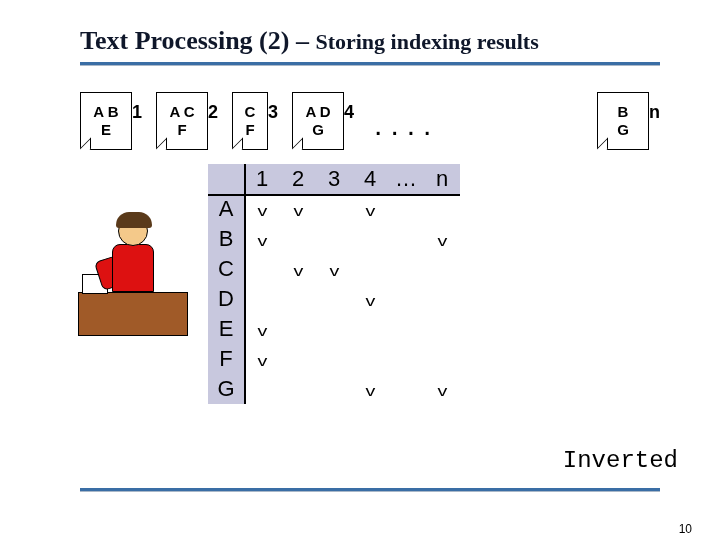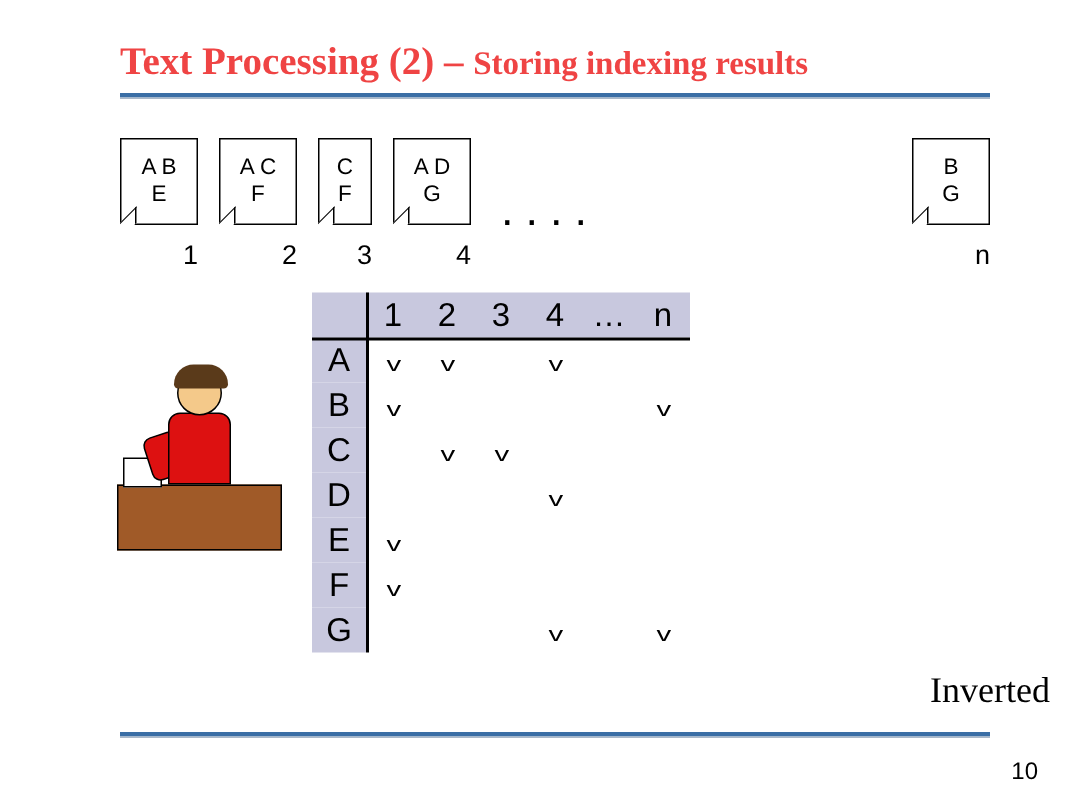--- a/index.html
+++ b/index.html
@@ -12,21 +12,21 @@
     position: relative;
     overflow: hidden;
   }
   .slide {
     padding: 26px 60px 0 80px;
     position: relative;
     height: 100%;
   }
   .title {
     font-size: 26px;
-    color: #ef4444;
+    color: #0f172a;
     margin: 0 0 4px 0;
   }
   .title .sub {
     font-weight: bold;
     font-size: 22px;
   }
   .hr-top {
     height: 0;
     border-top: 3px solid #3a6ea5;
     border-bottom: 1px solid #aab8c8;
@@ -62,21 +62,21 @@
     border-top: 1px solid #000;
     border-right: 1px solid #000;
     transform: skewY(-45deg) translateY(4px);
   }
   .doc-label {
     font-family: "Arial", sans-serif;
     font-size: 18px;
     text-align: center;
     margin-top: 10px;
   }
-  .doc-col { display:flex; flex-direction:column; align-items:flex-end; }
+  .doc-col { display:flex; flex-direction:row; align-items:flex-start;font-weight:bold; }
   .dots {
     font-family: "Arial Black", sans-serif;
     font-size: 30px;
     letter-spacing: 8px;
     align-self: center;
     margin: 8px 6px 0 6px;
   }
   .docs-spacer { flex: 1 1 auto; }
   .doc-n { margin-left: auto; }
 
@@ -172,39 +172,39 @@
   }
   .check {
     font-family: "Arial", sans-serif;
     font-size: 14px;
     display: inline-block;
     transform: scaleX(1.4);
   }
 
   .label-idx {
     position: absolute;
-    right: 20px;
+    right: 42px;
     bottom: 66px;
-    font-family: Liberation Serif, serif;
+    font-family: Liberation Mono, monospace;
     font-size: 24px;
     line-height: 1.1;
   }
   .hr-bot {
     position: absolute;
     left: 80px; right: 60px; bottom: 48px;
     border-top: 3px solid #3a6ea5;
     border-bottom: 1px solid #aab8c8;
     height: 0;
   }
   .pagenum {
     position: absolute;
     right: 28px;
-    bottom: 16px;
-    font-family: "Arial", sans-serif;
-    font-size: 16px;
+    bottom: 4px;
+    font-family: "Arial", sans-serif;
+    font-size: 12px;
   }
 </style>
 </head>
 <body>
 
 <div class="slide">
   <h1 class="title">
     <span>Text Processing (2)</span><span> – </span><span class="sub">Storing indexing results</span>
   </h1>
   <div class="hr-top"></div>

